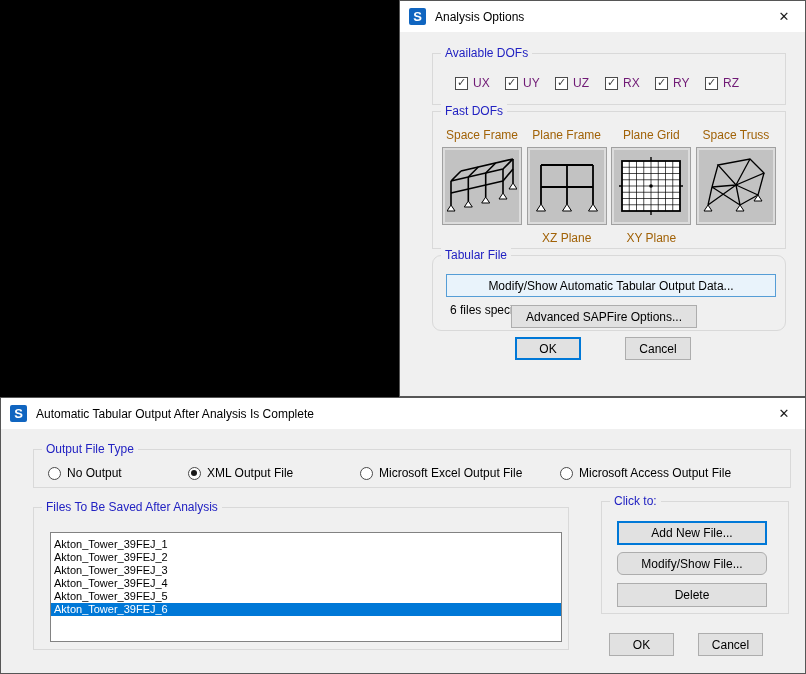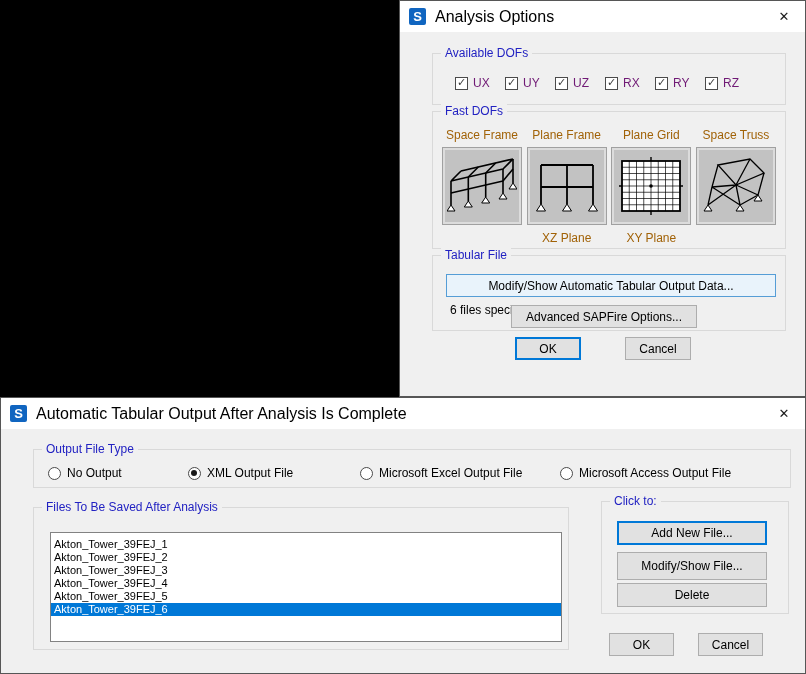--- a/index.html
+++ b/index.html
@@ -7,21 +7,21 @@
     width:806px;height:674px;position:relative;overflow:hidden;
     background:#000;
     font-family:"Liberation Sans","DejaVu Sans",sans-serif;
     -webkit-font-smoothing:antialiased;
   }
   .dlg{position:absolute;background:#f0f0f0;border:1px solid #565656;box-sizing:border-box;}
   #dlg-analysis{left:399px;top:0;width:407px;height:397px;}
   #dlg-output{left:0;top:397px;width:806px;height:277px;}
   .titlebar{position:absolute;left:0;top:0;right:0;height:31px;background:#fff;display:flex;align-items:center;padding-left:9px;box-sizing:border-box;}
   .sicon{width:17px;height:17px;background:#1065c0;color:#fff;font-weight:bold;font-size:13px;line-height:17px;text-align:center;border-radius:2px;flex:0 0 auto;}
-  .dtitle{margin-left:9px;font-size:16px;color:#000;white-space:nowrap;}
+  .dtitle{margin-left:9px;font-size:12px;color:#000;white-space:nowrap;}
   .closebox{position:absolute;right:0;top:0;width:42px;height:31px;display:flex;align-items:center;justify-content:center;color:#1a1a1a;font-size:13px;}
   .closebox::before{content:"\2715";}
   .group{position:absolute;border:1px solid #d9d9d9;box-sizing:border-box;}
   .glabel{position:absolute;top:-8px;left:8px;background:#f0f0f0;padding:0 4px;font-size:12px;color:#2222c2;white-space:nowrap;}
   .btn{position:absolute;background:#e1e1e1;border:1px solid #adadad;box-sizing:border-box;display:flex;align-items:center;justify-content:center;font-size:12px;color:#000;white-space:nowrap;}
   .btn.focus{border:2px solid #0078d7;}
   .btn.blue{background:#e9f3fb;border:1px solid #559dd6;}
   
   .cbrow{position:absolute;left:22px;top:22px;display:flex;}
   .cbitem{display:flex;align-items:center;width:50px;}
@@ -165,21 +165,21 @@
         </div>
     </div>
     <div class="fsubs">
       <span class="fsub"></span>
       <span class="fsub">XZ Plane</span>
       <span class="fsub">XY Plane</span>
       <span class="fsub"></span>
     </div>
   </div>
 
-  <div class="group" style="left:32px;top:254px;width:354px;height:76px;">
+  <div class="group" style="left:32px;top:254px;width:354px;height:76px;border-radius:9px;">
     <span class="glabel">Tabular File</span>
     <div class="btn blue" style="left:13px;top:18px;width:330px;height:23px;">Modify/Show Automatic Tabular Output Data...</div>
     <div class="status" style="left:17px;top:47px;">6 files specified for automatic tabular output</div>
   </div>
 
   <div class="btn" style="left:111px;top:304px;width:186px;height:23px;">Advanced SAPFire Options...</div>
   <div class="btn focus" style="left:115px;top:336px;width:66px;height:23px;">OK</div>
   <div class="btn" style="left:225px;top:336px;width:66px;height:23px;">Cancel</div>
 </div>
 
@@ -218,19 +218,19 @@
       <div class="litem">Akton_Tower_39FEJ_3</div>
       <div class="litem">Akton_Tower_39FEJ_4</div>
       <div class="litem">Akton_Tower_39FEJ_5</div>
       <div class="litem sel">Akton_Tower_39FEJ_6</div>
     </div>
   </div>
 
   <div class="group" style="left:600px;top:103px;width:188px;height:113px;">
     <span class="glabel">Click to:</span>
     <div class="btn focus" style="left:15px;top:19px;width:150px;height:24px;">Add New File...</div>
-    <div class="btn" style="left:15px;top:50px;width:150px;height:28px;">Modify/Show File...</div>
+    <div class="btn" style="left:15px;top:50px;width:150px;height:23px;border-radius:6px;">Modify/Show File...</div>
     <div class="btn" style="left:15px;top:81px;width:150px;height:24px;">Delete</div>
   </div>
 
   <div class="btn" style="left:608px;top:235px;width:65px;height:23px;">OK</div>
   <div class="btn" style="left:697px;top:235px;width:65px;height:23px;">Cancel</div>
 </div>
 
 </body></html>

